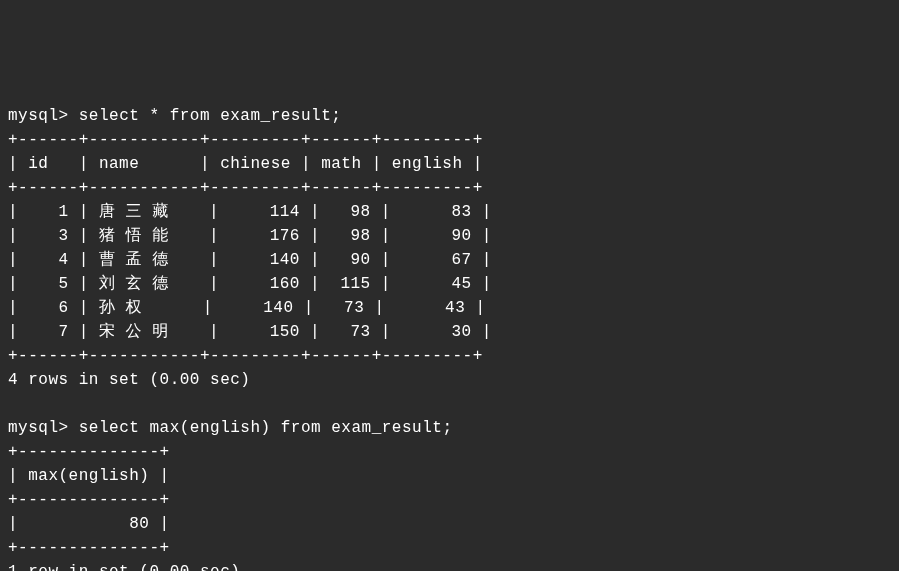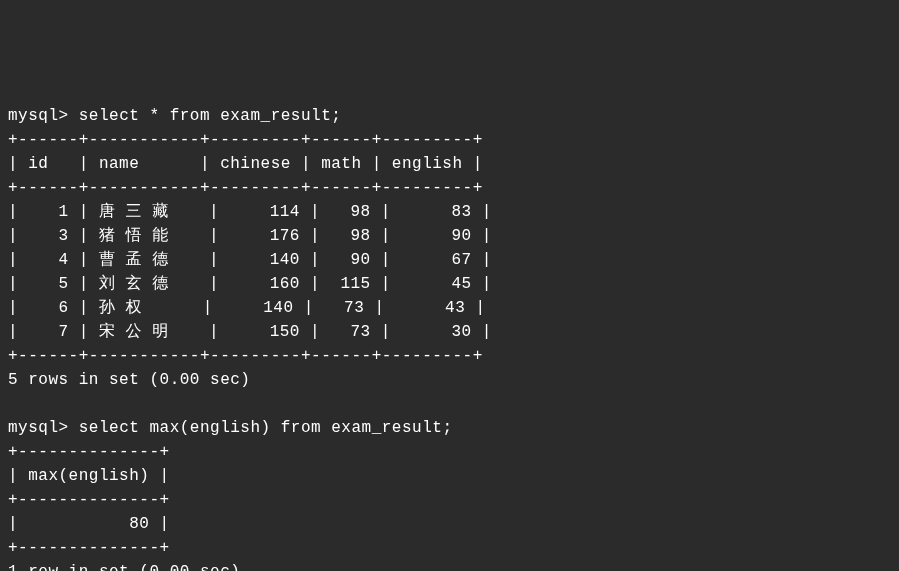--- a/index.html
+++ b/index.html
@@ -25,21 +25,21 @@
 <span>+------+-----------+---------+------+---------+</span>
 <span>| id   | name      | chinese | math | english |</span>
 <span>+------+-----------+---------+------+---------+</span>
 <span>|    <span>1</span> | <span>唐 三 藏</span>    |     <span>114</span> |   <span>98</span> |      <span>83</span> |</span>
 <span>|    <span>3</span> | <span>猪 悟 能</span>    |     <span>176</span> |   <span>98</span> |      <span>90</span> |</span>
 <span>|    <span>4</span> | <span>曹 孟 德</span>    |     <span>140</span> |   <span>90</span> |      <span>67</span> |</span>
 <span>|    <span>5</span> | <span>刘 玄 德</span>    |     <span>160</span> |  <span>115</span> |      <span>45</span> |</span>
 <span>|    <span>6</span> | <span>孙 权</span>      |     <span>140</span> |   <span>73</span> |      <span>43</span> |</span>
 <span>|    <span>7</span> | <span>宋 公 明</span>    |     <span>150</span> |   <span>73</span> |      <span>30</span> |</span>
 <span>+------+-----------+---------+------+---------+</span>
-<span>5 rows in set (0.00 sec)</span>
+<span>4 rows in set (0.00 sec)</span>
 
 <span>mysql&gt;</span> <span>select max(english) from exam_result;</span>
 <span>+--------------+</span>
 <span>| max(english) |</span>
 <span>+--------------+</span>
 <span>|           80 |</span>
 <span>+--------------+</span>
 <span>1 row in set (0.00 sec)</span>
 </div>
 

